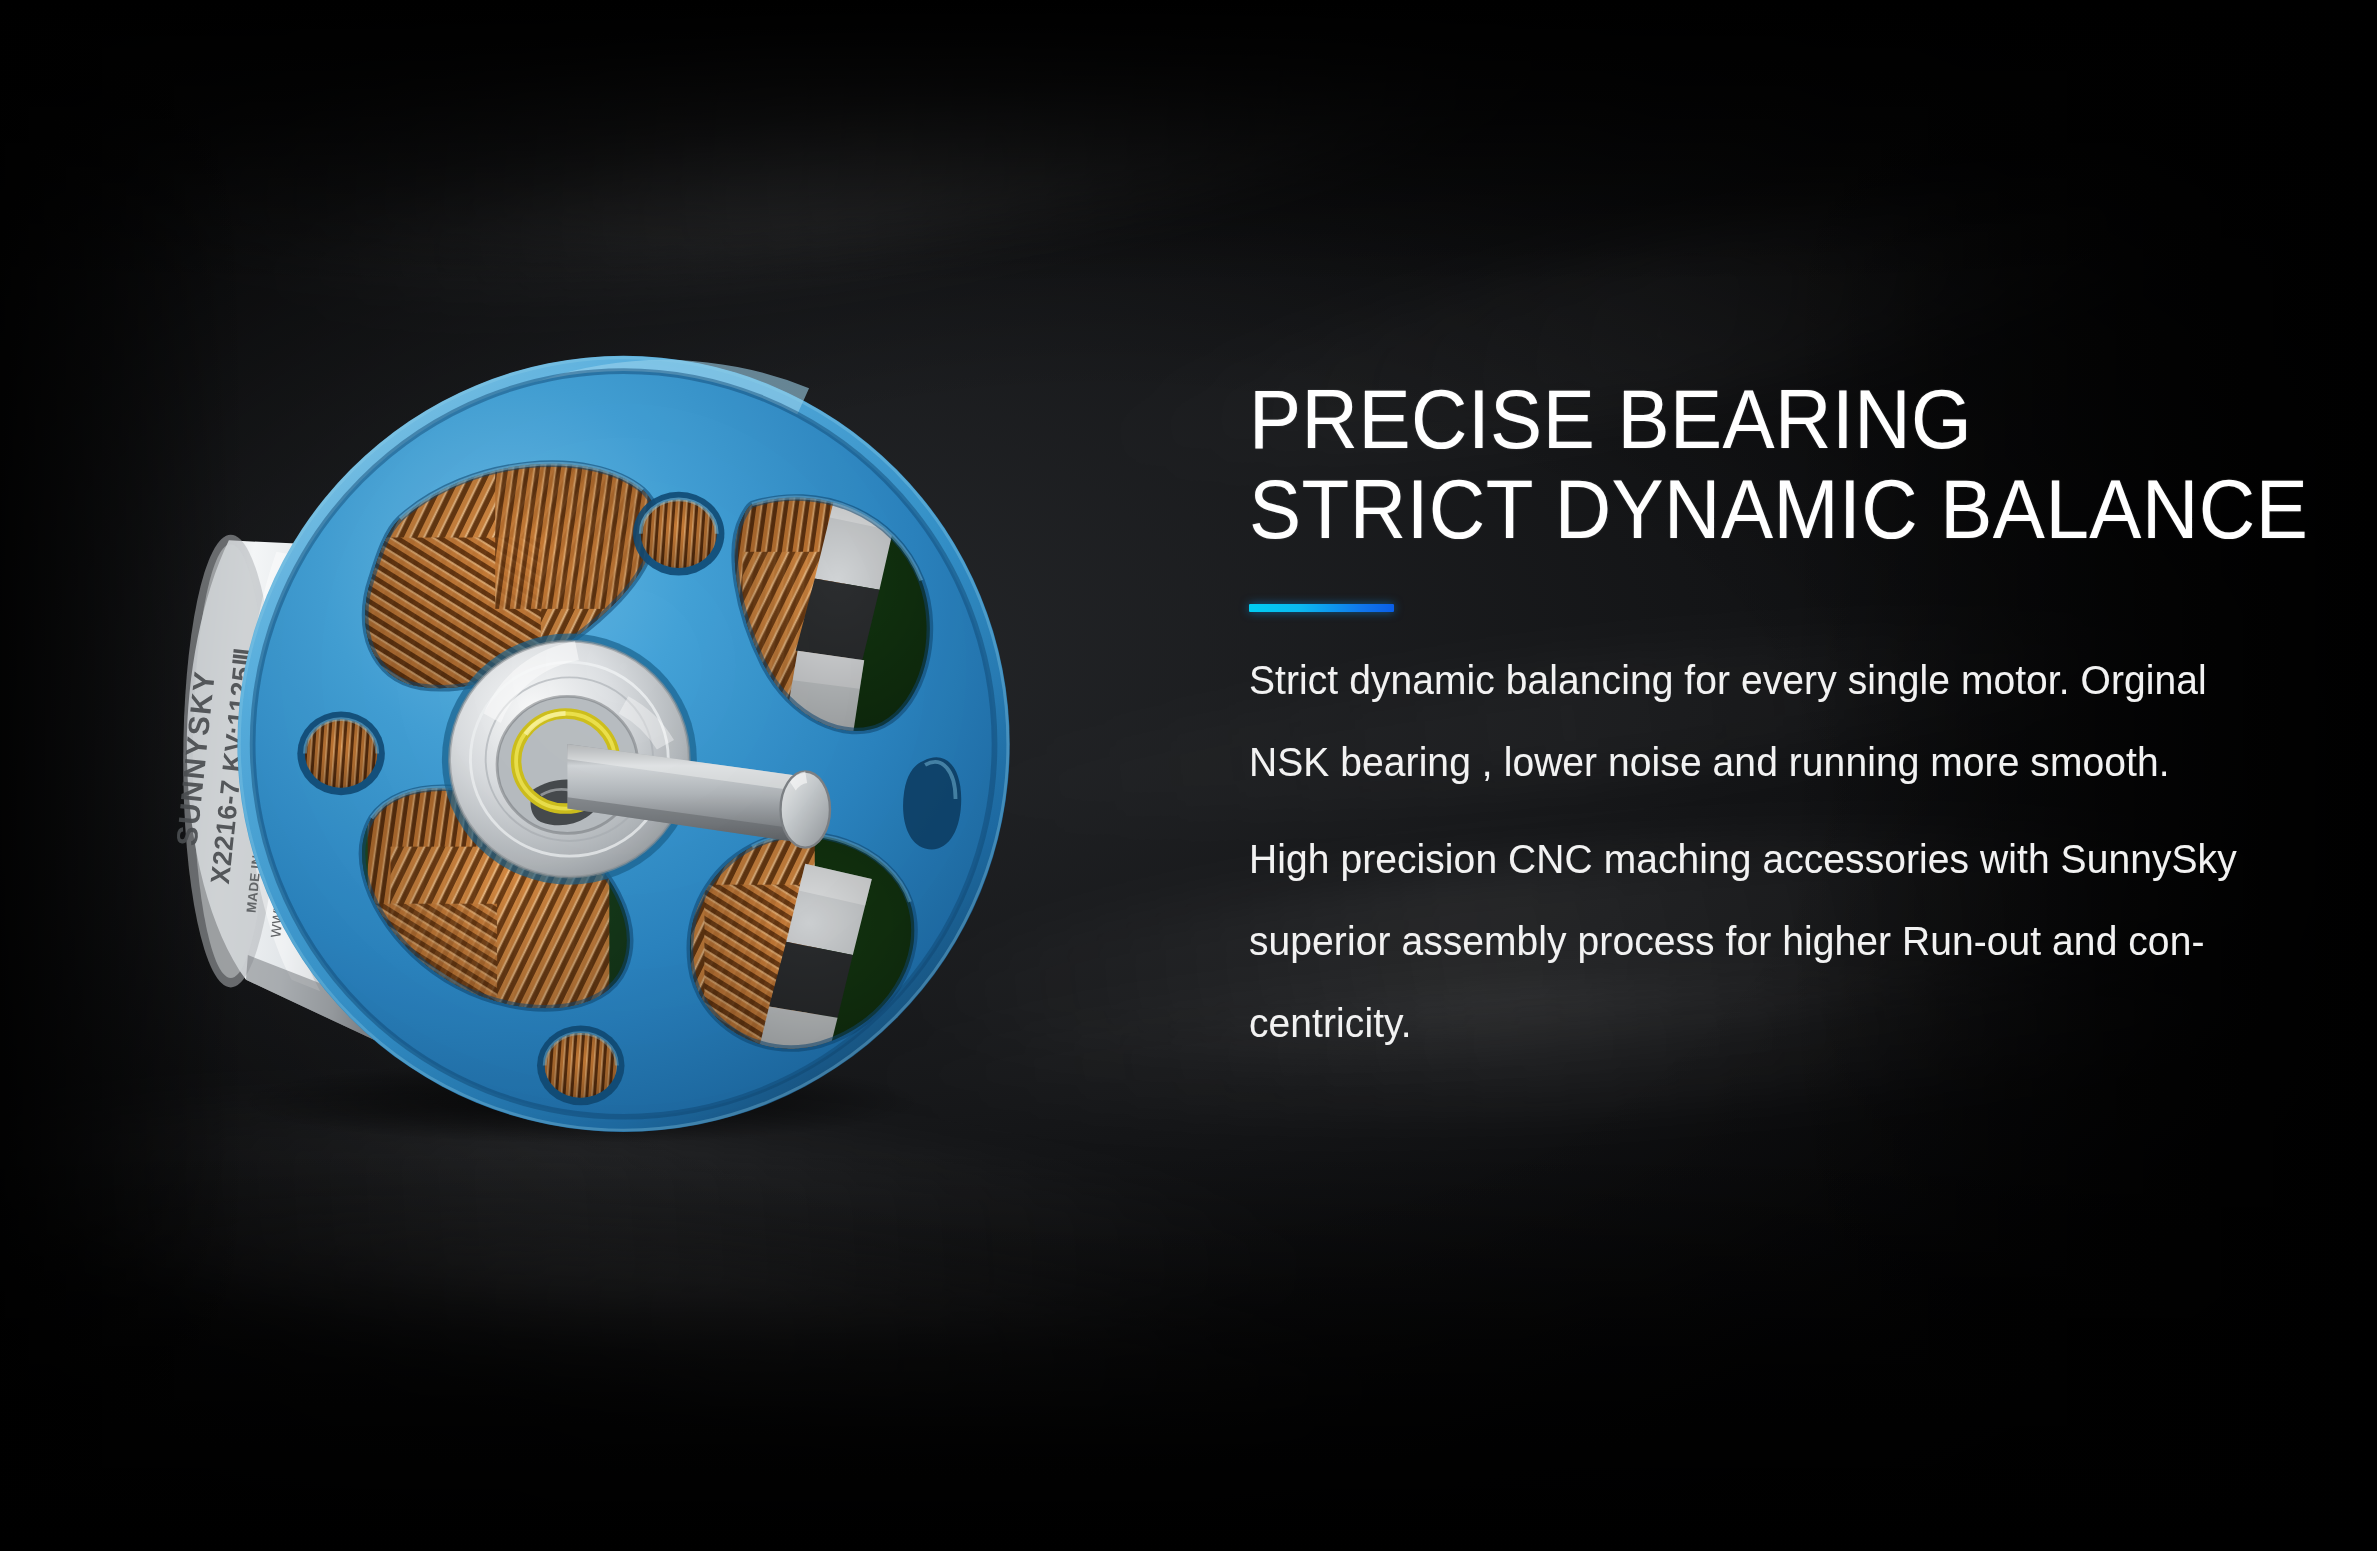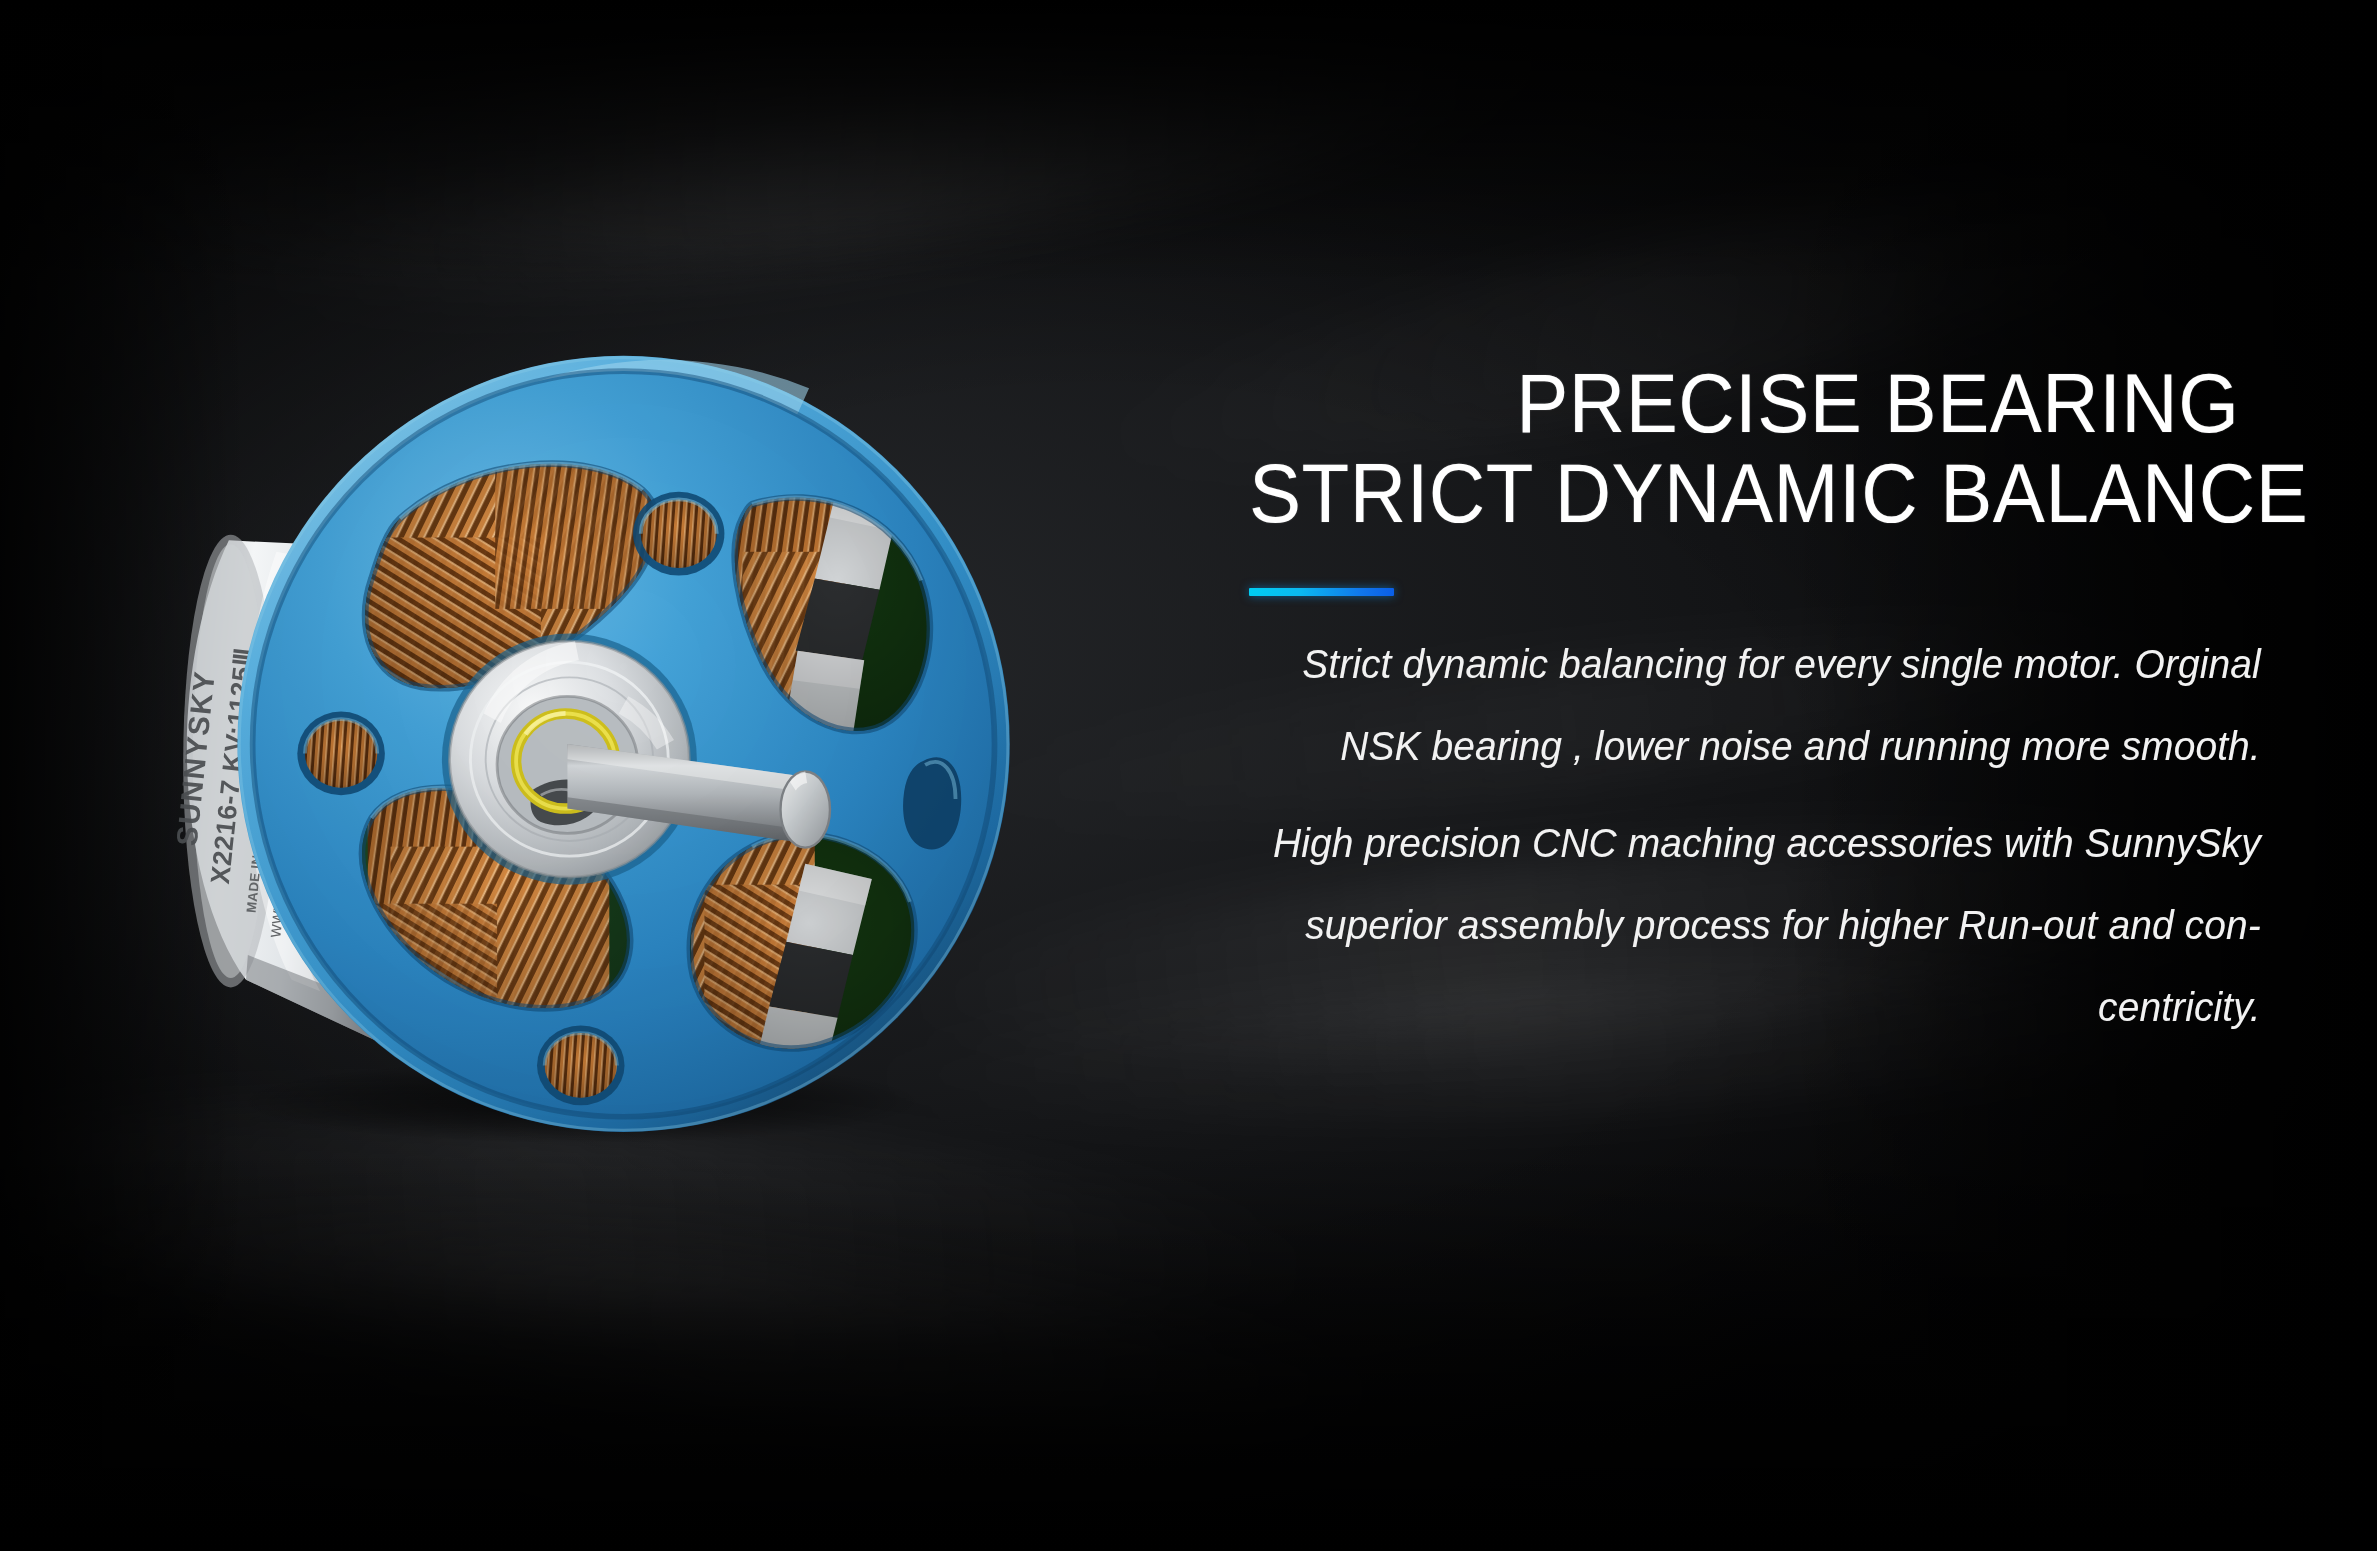--- a/index.html
+++ b/index.html
@@ -76,44 +76,43 @@
   #product{
     position:absolute;
     left:86px; top:314px;
     width:942px; height:837px;
   }
   #product svg{ width:100%; height:100%; display:block; }
 
   
   #copy{
     position:absolute;
-    left:1249px; top:359px;
+    left:1249px; top:375px;
     width:1065px;
-    text-align:right;
   }
   .headline{
     color:#ffffff;
     font-family:"Liberation Sans Narrow","Liberation Sans",sans-serif;
     font-size:84px;
     line-height:1.07;
     font-weight:400;
     letter-spacing:0.5px;
     transform:scaleX(.93);
     transform-origin:left center;
     white-space:nowrap;
     text-shadow:0 0 1.9px rgba(255,255,255,.25);
   }
   .accent-bar{
     margin-top:49px;
     width:145px; height:8.6px;
     border-radius:1px;
     background:linear-gradient(to right,#00cdf2 0%, #0bb9f0 35%, #1076ec 78%, #0a5ee6 100%);
     box-shadow:0 0 9.5px rgba(14,150,240,.55);
   }
-  .body-block{ margin-top:48px;font-style:italic; }
+  .body-block{ margin-top:48px; }
   .body-line{
     color:#f2f2f2;
     font-family:"Liberation Sans Narrow","Liberation Sans",sans-serif;
     font-size:41px;
     line-height:1.0;
     font-weight:400;
     letter-spacing:0.1px;
     transform:scaleX(.95);
     transform-origin:left center;
     white-space:nowrap;

